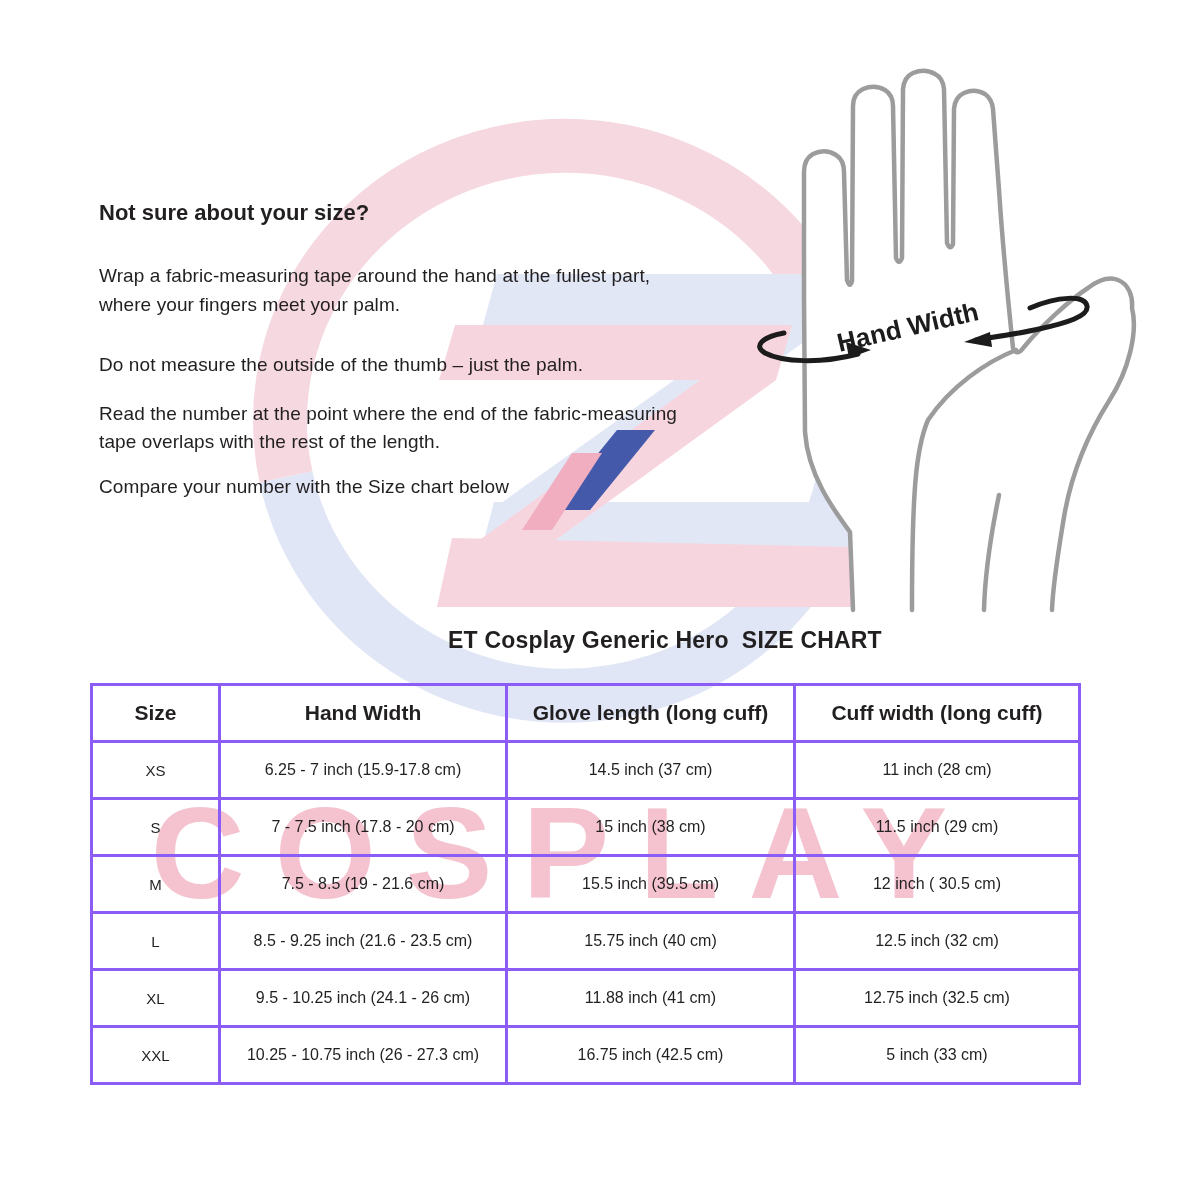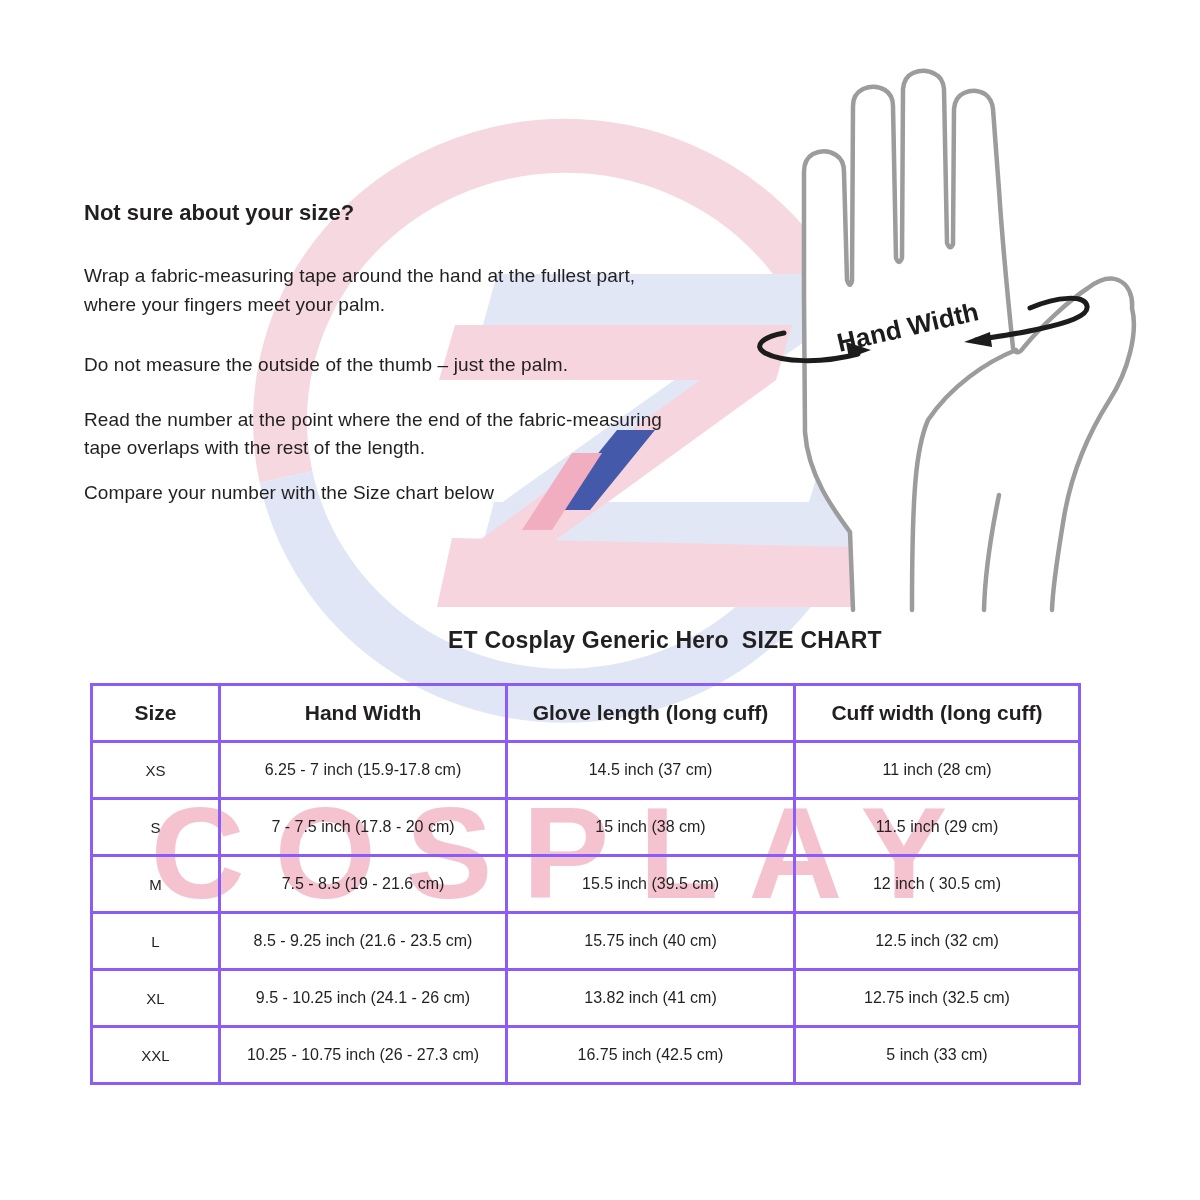--- a/index.html
+++ b/index.html
@@ -5,26 +5,26 @@
   html,body{margin:0;padding:0;background:#ffffff;}
   .canvas{
     position:relative;width:1200px;height:1200px;background:#ffffff;overflow:hidden;
     font-family:"Liberation Sans", sans-serif;color:#221f20;
   }
   
   .watermark-svg{position:absolute;left:0;top:0;z-index:1;}
   
   .hand-svg{position:absolute;left:740px;top:40px;z-index:2;}
   
-  .instructions{position:absolute;left:84px;top:200px;width:720px;z-index:3;}
+  .instructions{position:absolute;left:99px;top:200px;width:720px;z-index:3;}
   .ins-heading{font-size:22px;font-weight:700;line-height:26px;margin:0;}
   .iline{font-size:19px;line-height:28.5px;letter-spacing:0.1px;}
   .gap-a{margin-top:36px;}
   .gap-b{margin-top:32px;}
-  .gap-c{margin-top:26px;}
+  .gap-c{margin-top:20px;}
   .gap-d{margin-top:16px;}
   
   .chart-title{
     position:absolute;left:448px;top:627px;z-index:3;
     font-size:23px;font-weight:700;letter-spacing:0.2px;white-space:pre;
   }
   
   .size-table{
     position:absolute;left:90px;top:683px;z-index:3;
     border-collapse:collapse;table-layout:fixed;width:988px;background:transparent;
@@ -147,21 +147,21 @@
       </tr>
       <tr>
         <td class="size-cell">L</td>
         <td class="data-cell">8.5 - 9.25 inch (21.6 - 23.5 cm)</td>
         <td class="data-cell">15.75 inch (40 cm)</td>
         <td class="data-cell">12.5 inch (32 cm)</td>
       </tr>
       <tr>
         <td class="size-cell">XL</td>
         <td class="data-cell">9.5 - 10.25 inch (24.1 - 26 cm)</td>
-        <td class="data-cell">13.82 inch (41 cm)</td>
+        <td class="data-cell">11.88 inch (41 cm)</td>
         <td class="data-cell">12.75  inch (32.5 cm)</td>
       </tr>
       <tr>
         <td class="size-cell">XXL</td>
         <td class="data-cell">10.25 - 10.75 inch (26 - 27.3 cm)</td>
         <td class="data-cell">16.75 inch (42.5 cm)</td>
         <td class="data-cell">5 inch (33 cm)</td>
       </tr>
     </tbody>
   </table>

